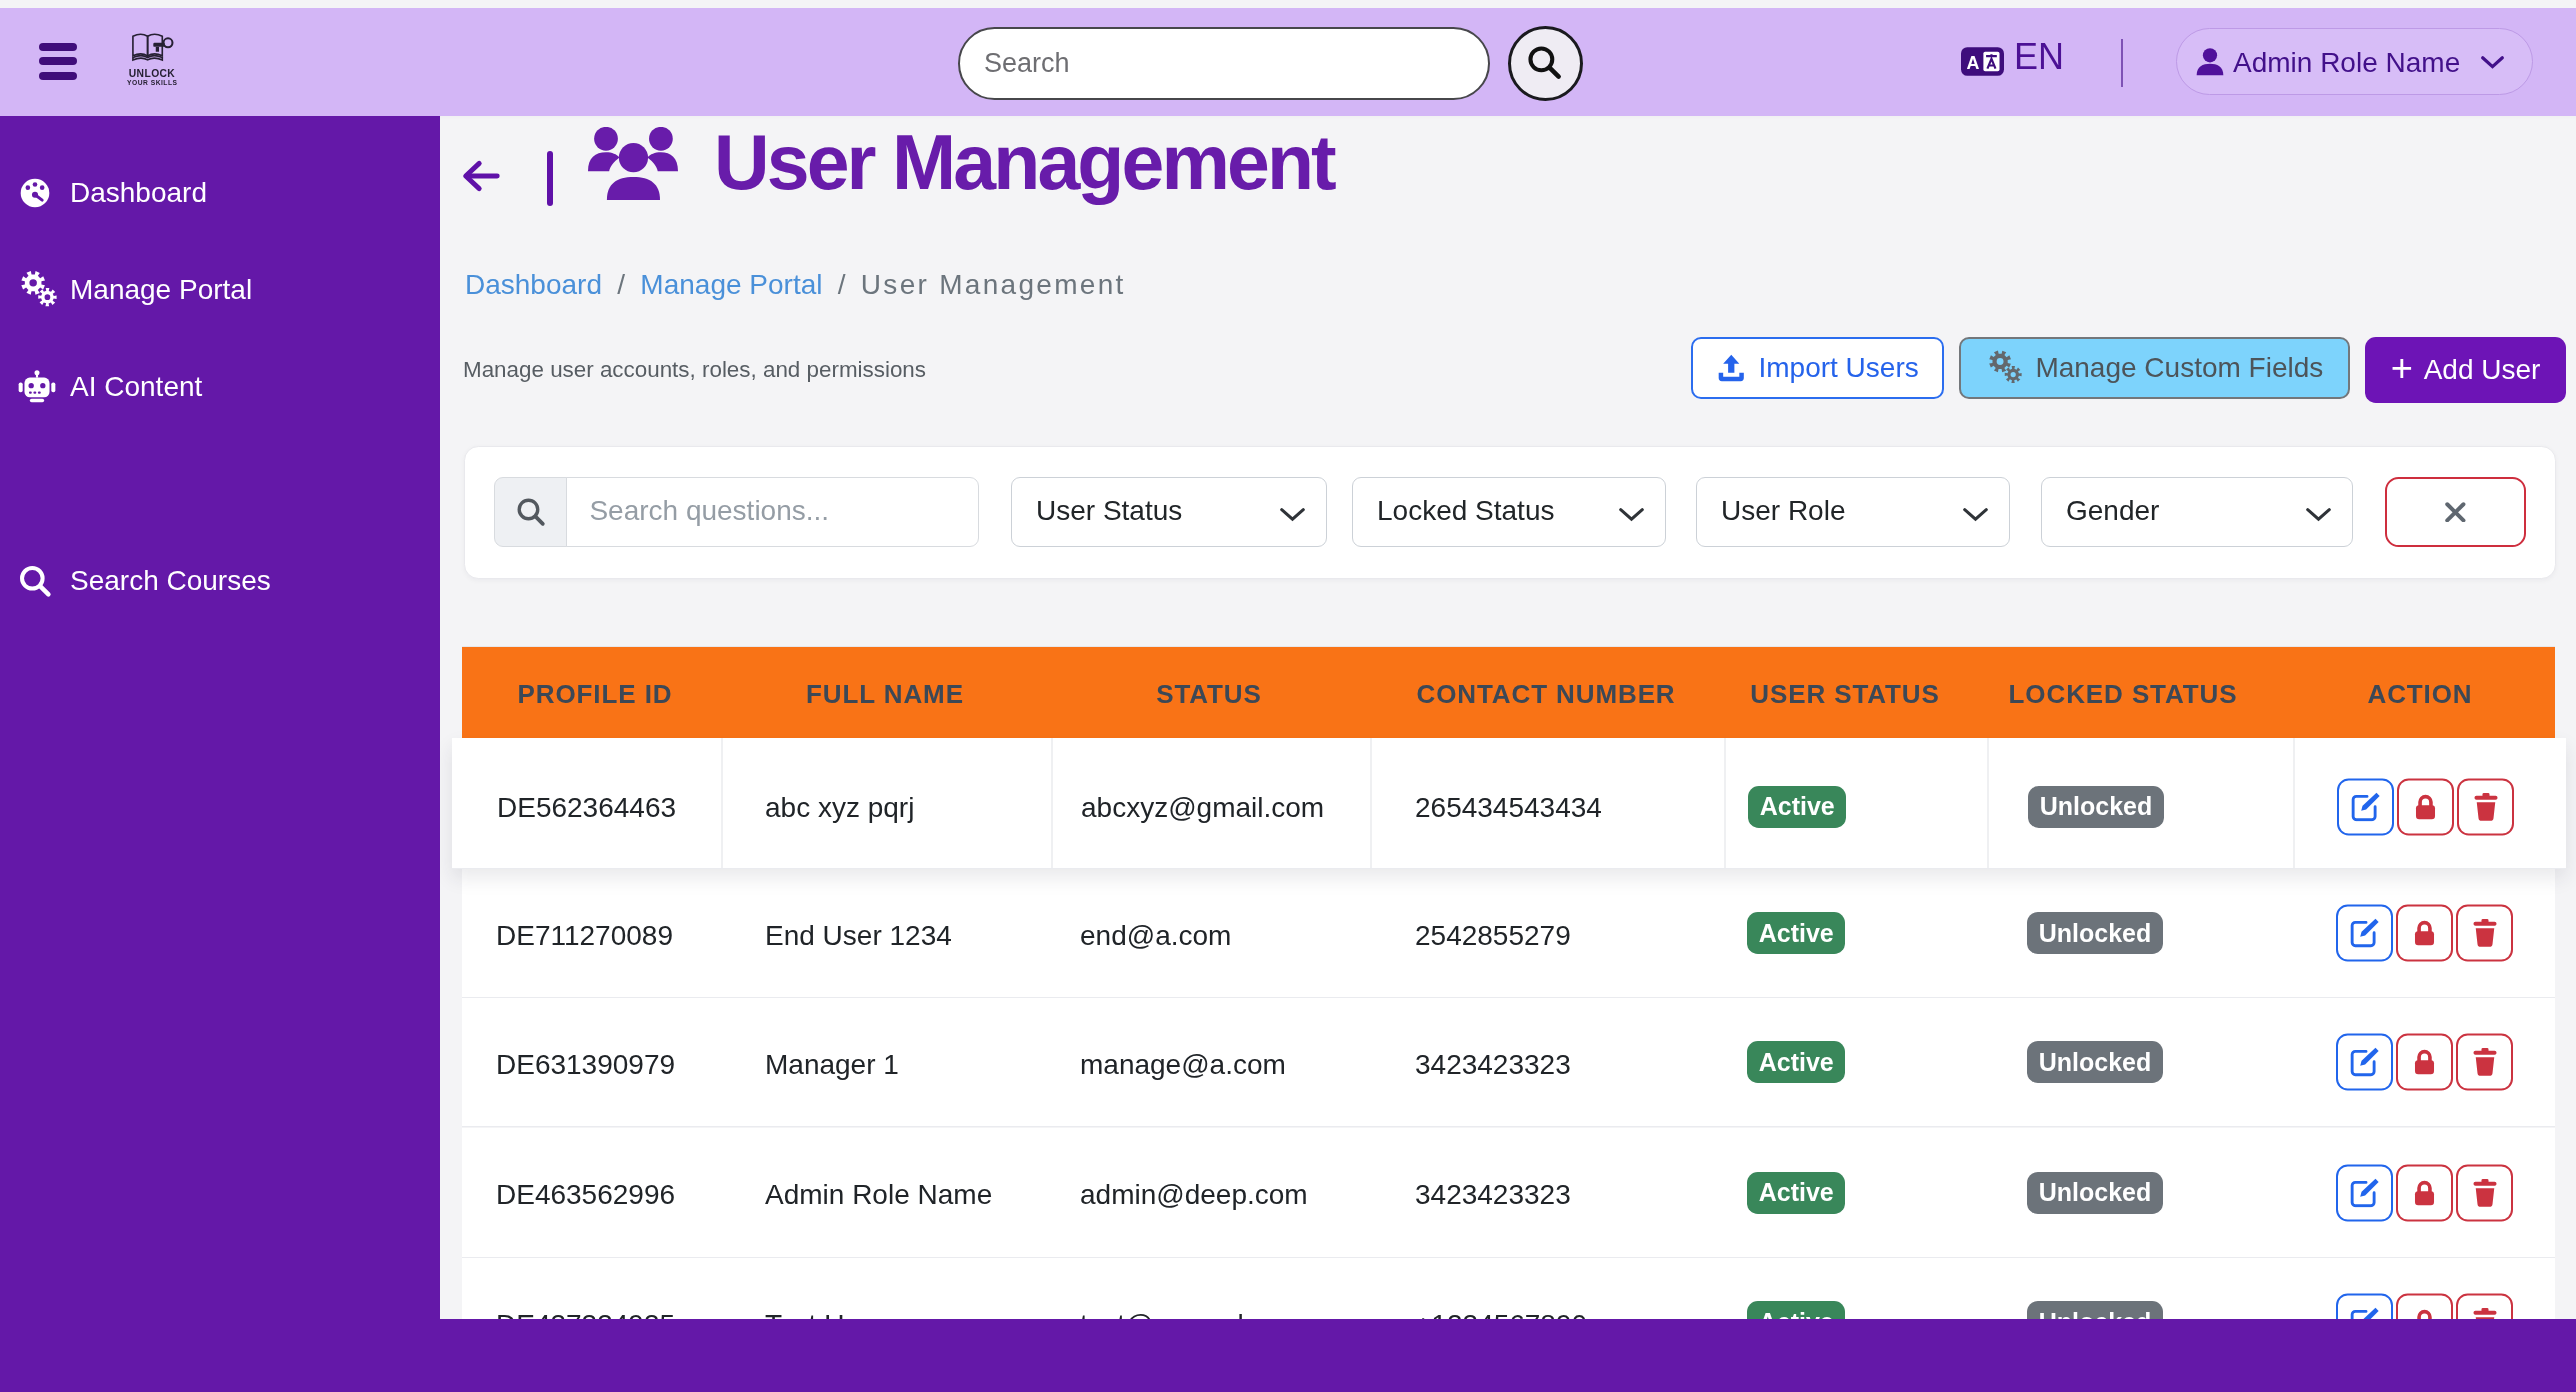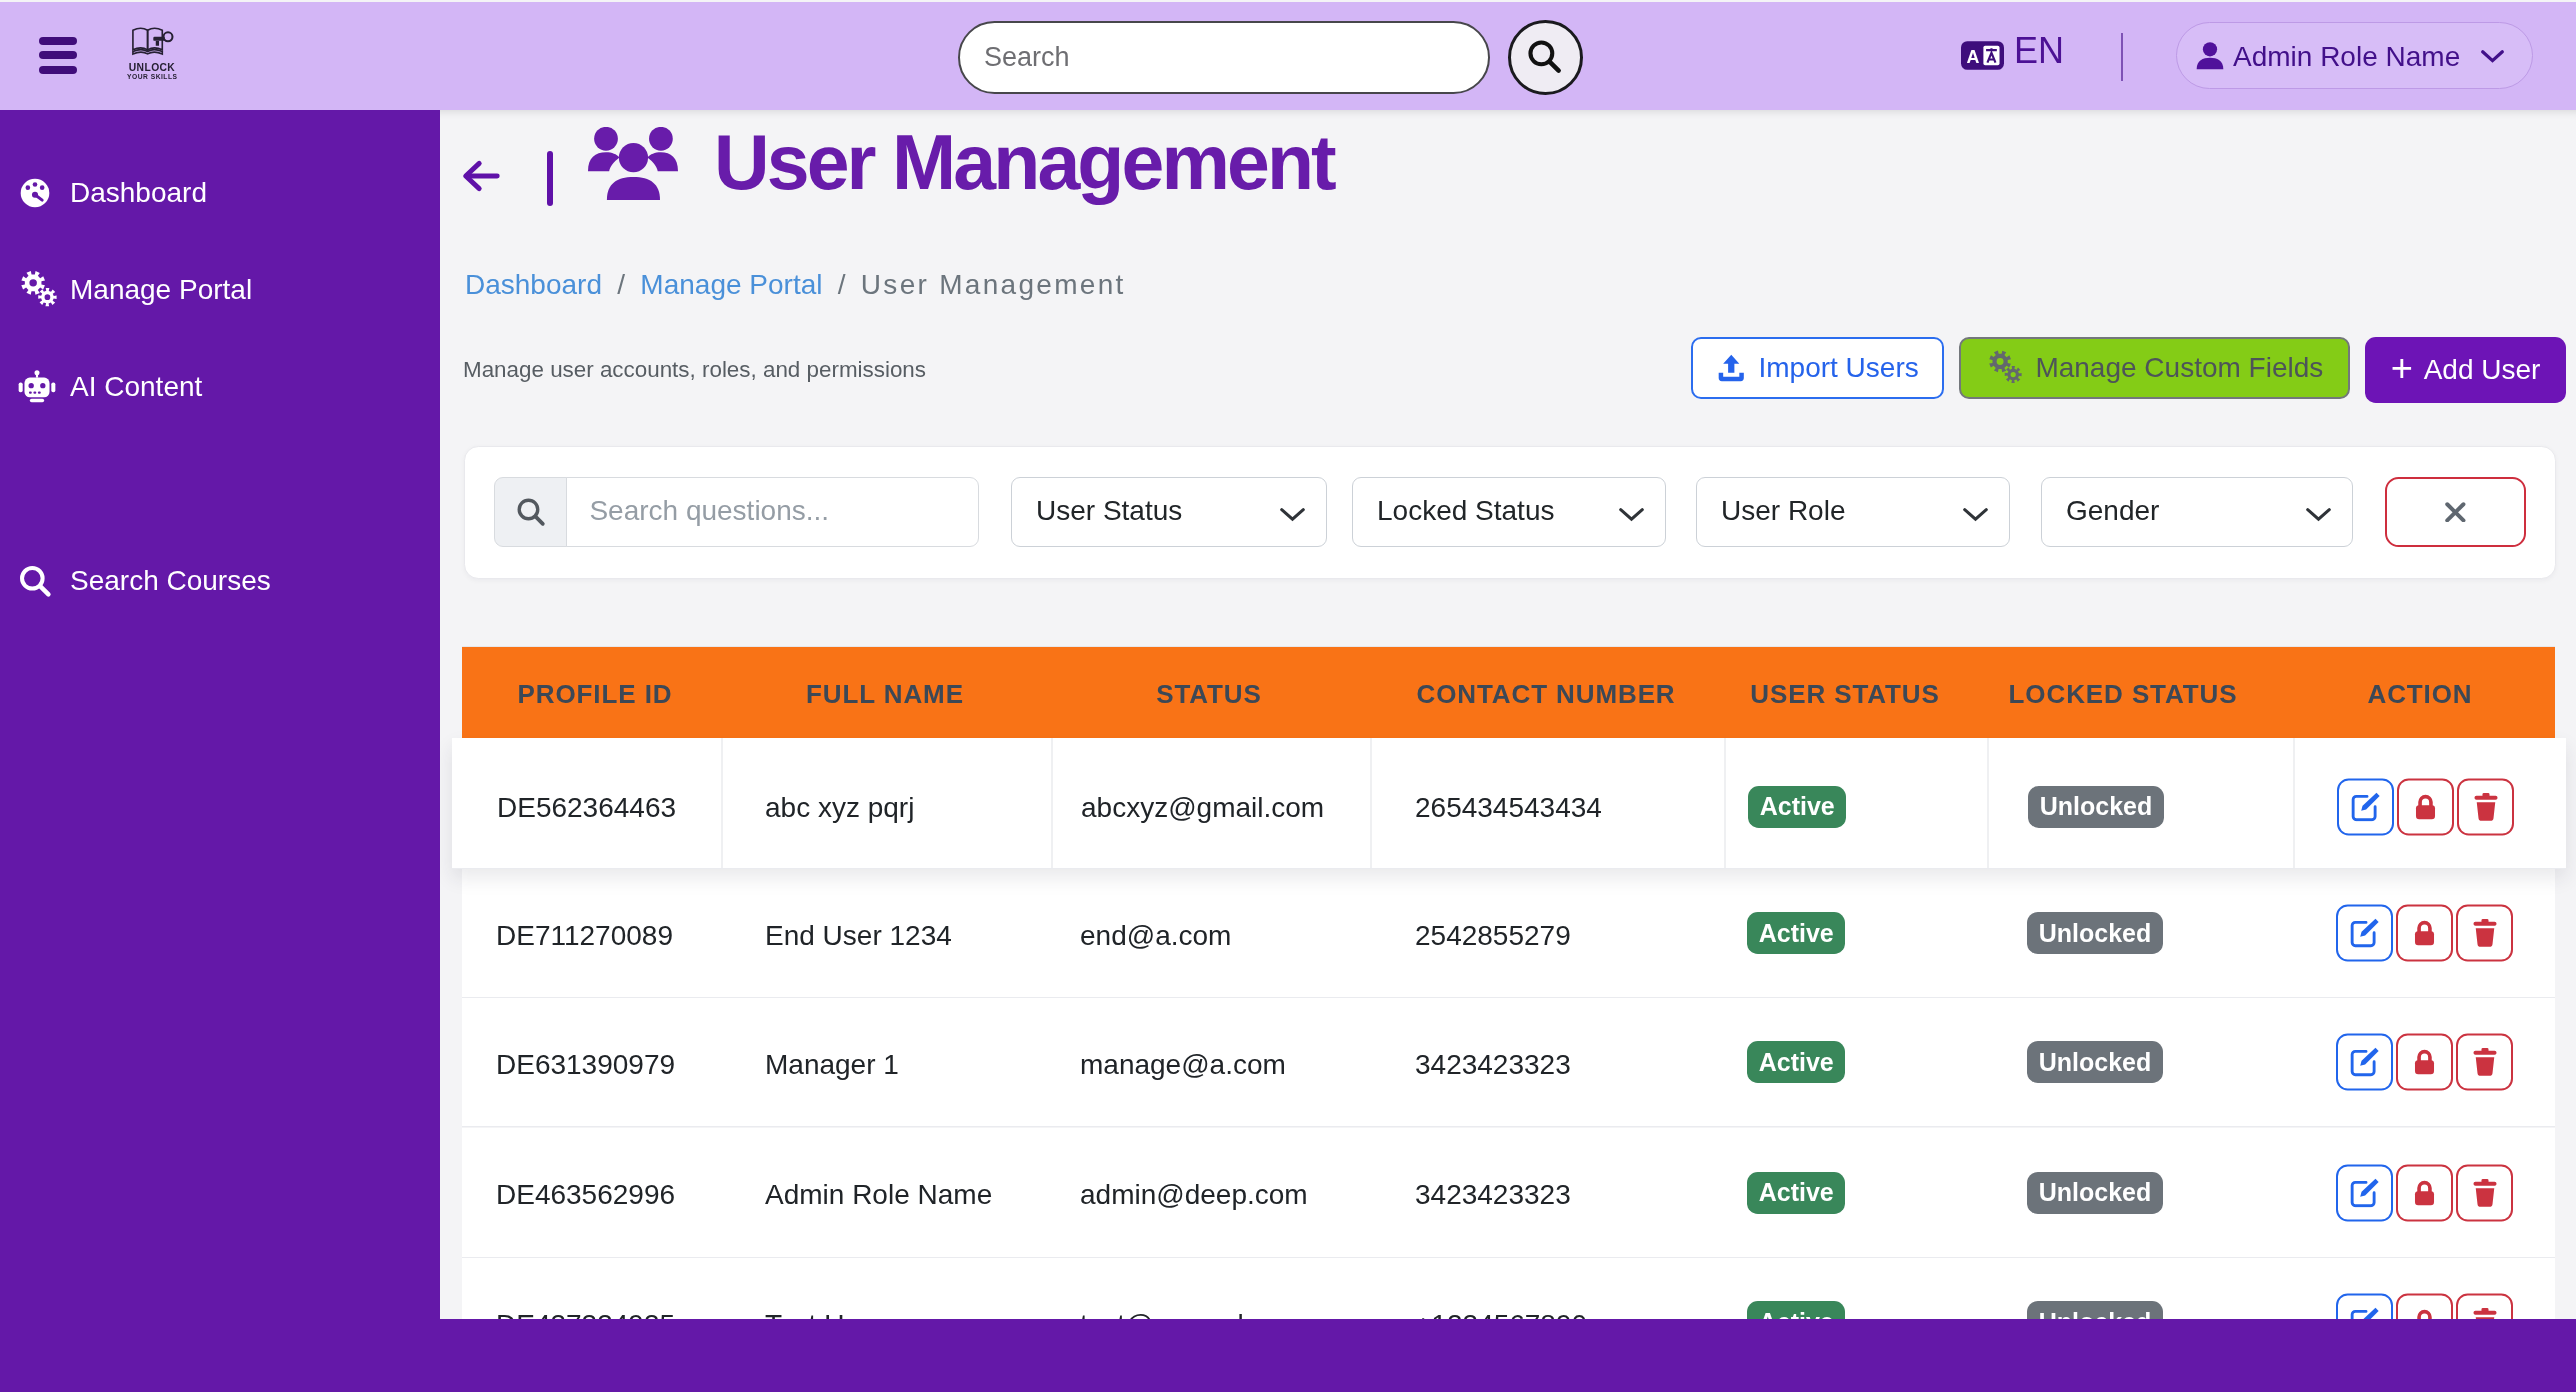--- a/index.html
+++ b/index.html
@@ -1,19 +1,19 @@
 <!DOCTYPE html>
 <html style="font-size:14.4px"><head>
 <meta charset="utf-8">
 <style>
 *{margin:0;padding:0;box-sizing:border-box;}
 html,body{width:2576px;height:1393px;overflow:hidden;}
 body{font-family:"Liberation Sans",sans-serif;background:#f4f4f6;position:relative;}
 
-#topbar{position:absolute;left:0;top:2px;width:2576px;height:108px;background:#d3b6f6;z-index:30;padding-left:42px;}
+#topbar{position:absolute;left:0;top:8px;width:2576px;height:108px;background:#d3b6f6;z-index:30;padding-left:42px;}
 .hbar{position:absolute;left:39px;width:38px;height:8px;border-radius:4.5px;background:#400d7a;}
 #logo{position:absolute;left:127px;top:25px;width:50px;text-align:center;color:#262033;}
 #logo .l1{font-size:10.3px;font-weight:bold;letter-spacing:0.4px;margin-top:0.9px;white-space:nowrap;}
 #logo .l2{font-size:6.7px;font-weight:bold;letter-spacing:0.5px;white-space:nowrap;}
 #spill{position:absolute;left:958px;top:19px;width:532px;height:73px;background:#fff;border:2.7px solid #47474b;border-radius:37px;color:#6e6e72;font-size:27px;line-height:68px;padding-left:24px;}
 #scirc{position:absolute;left:1508px;top:18px;width:75px;height:75px;border-radius:50%;background:#efecf3;border:3.6px solid #1a1a1e;}
 #transl{position:absolute;left:1961px;top:39px;}
 #en{position:absolute;left:2014px;top:31px;font-size:36px;line-height:36px;color:#4c1195;font-weight:500;}
 #tdivider{position:absolute;left:2121px;top:30.5px;width:1.8px;height:48px;background:#7e52b5;}
 #adminpill{position:absolute;left:2176px;top:20px;width:357px;height:67px;border:1.8px solid #bd9ae6;border-radius:34px;background:rgba(255,255,255,0.10);}
@@ -31,21 +31,21 @@
 #vbar{position:absolute;left:547px;top:151px;width:6.3px;height:55px;border-radius:3.6px;background:#5f11a8;}
 #pplicon{position:absolute;left:588px;top:127px;}
 #title{position:absolute;left:714px;top:119px;font-size:77px;line-height:86px;font-weight:bold;color:#681caa;letter-spacing:-2.9px;}
 #crumbs{position:absolute;left:465px;top:269px;font-size:28px;color:#6c757d;}
 #crumbs .lk{color:#4a90d9;}
 #crumbs .sep{padding:0 15.3px;color:#6c757d;}
 #subtitle{position:absolute;left:463px;top:357px;font-size:22.4px;color:#575d63;}
 
 .tbtn{position:absolute;top:337px;height:62px;border-radius:10px;display:flex;align-items:center;justify-content:center;font-size:28px;background:#fff;}
 #btn-import{left:1691px;width:253px;border:2.7px solid #2b6def;color:#2563eb;gap:11.7px;}
-#btn-mcf{left:1959px;width:391px;border:2.7px solid #73777b;color:#4d5459;gap:11.7px;background:#84cc16;}
+#btn-mcf{left:1959px;width:391px;border:2.7px solid #73777b;color:#4d5459;gap:11.7px;background:#7dd3fc;}
 #btn-add{left:2365px;top:337px;width:201px;height:66px;border-radius:10.8px;background:#6d14b6;color:#fff;position:absolute;display:flex;align-items:center;justify-content:center;font-size:28px;gap:10.8px;}
 #btn-add .plus{font-size:38px;font-weight:400;margin-top:-3.6px;}
 
 #fcard{position:absolute;left:464px;top:446px;width:2092px;height:133px;background:#fff;border:1.8px solid #e9e9ed;border-radius:14.4px;box-shadow:0 1.8px 5.4px rgba(30,30,40,0.04);}
 #ficon{position:absolute;left:494px;top:477px;width:74px;height:70px;background:#eef0f3;border:1.8px solid #d8dbdf;border-radius:9px 0 0 9px;display:flex;align-items:center;justify-content:center;}
 #finput{position:absolute;left:566px;top:477px;width:413px;height:70px;background:#fff;border:1.8px solid #d8dbdf;border-radius:0 9px 9px 0;color:#959da5;font-size:28px;line-height:66px;padding-left:22.4px;}
 .fsel{position:absolute;top:477px;height:70px;background:#fff;border:1.8px solid #ccd1d7;border-radius:9px;color:#212528;font-size:28px;line-height:66px;padding-left:24px;}
 .fsel svg{position:absolute;right:20px;top:29px;}
 #fclear{position:absolute;left:2385px;top:477px;width:141px;height:70px;border:2.7px solid #ce2e3e;border-radius:13.5px;background:#fff;display:flex;align-items:center;justify-content:center;}
 

